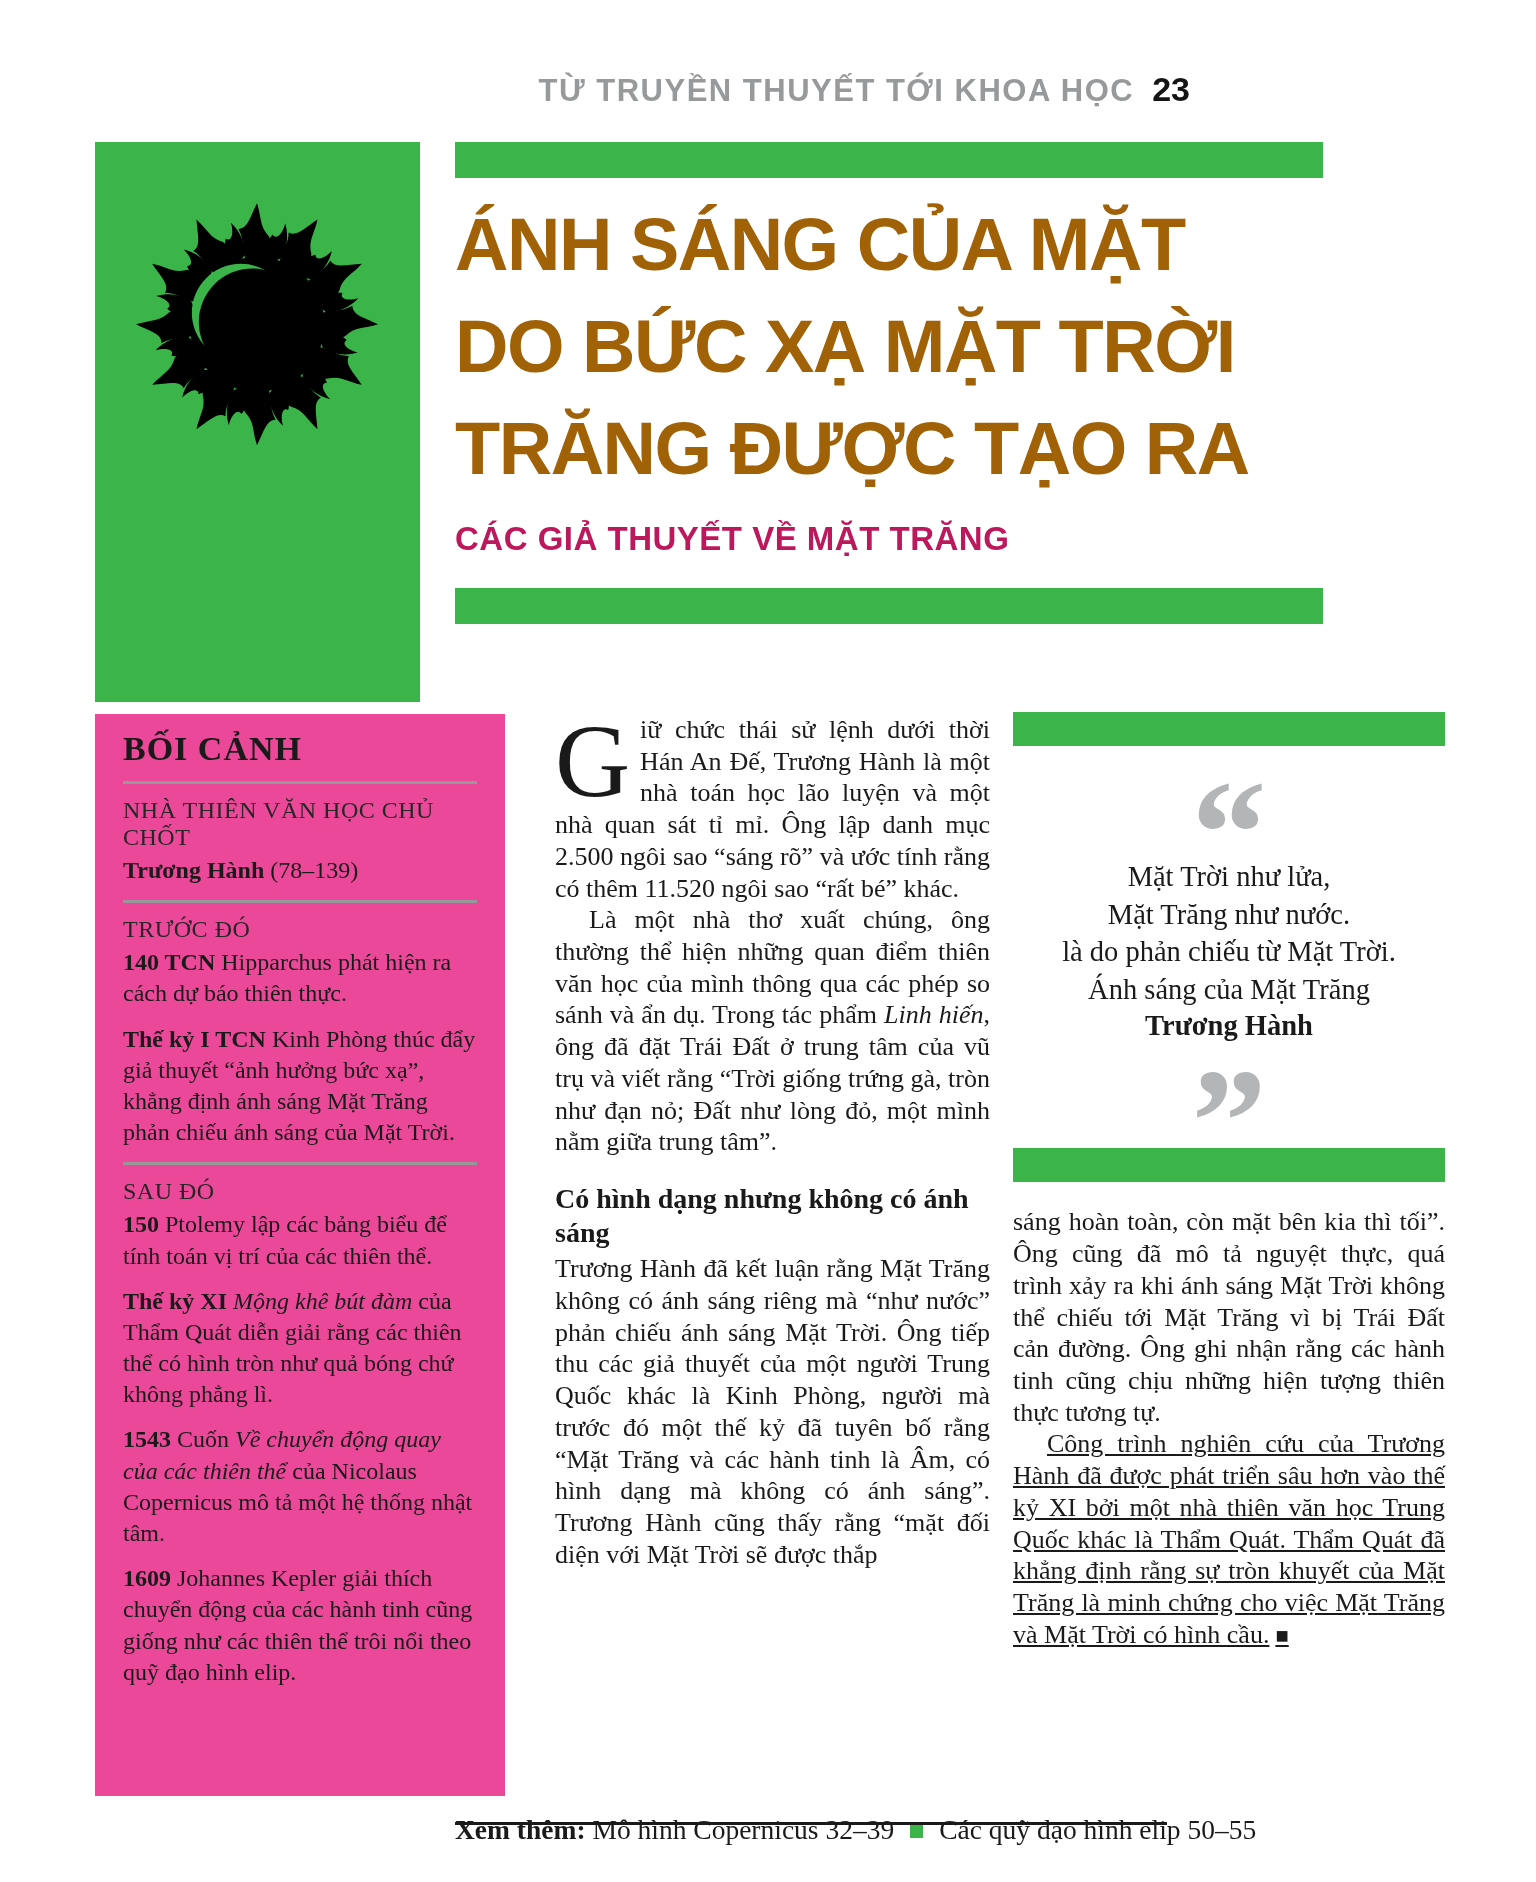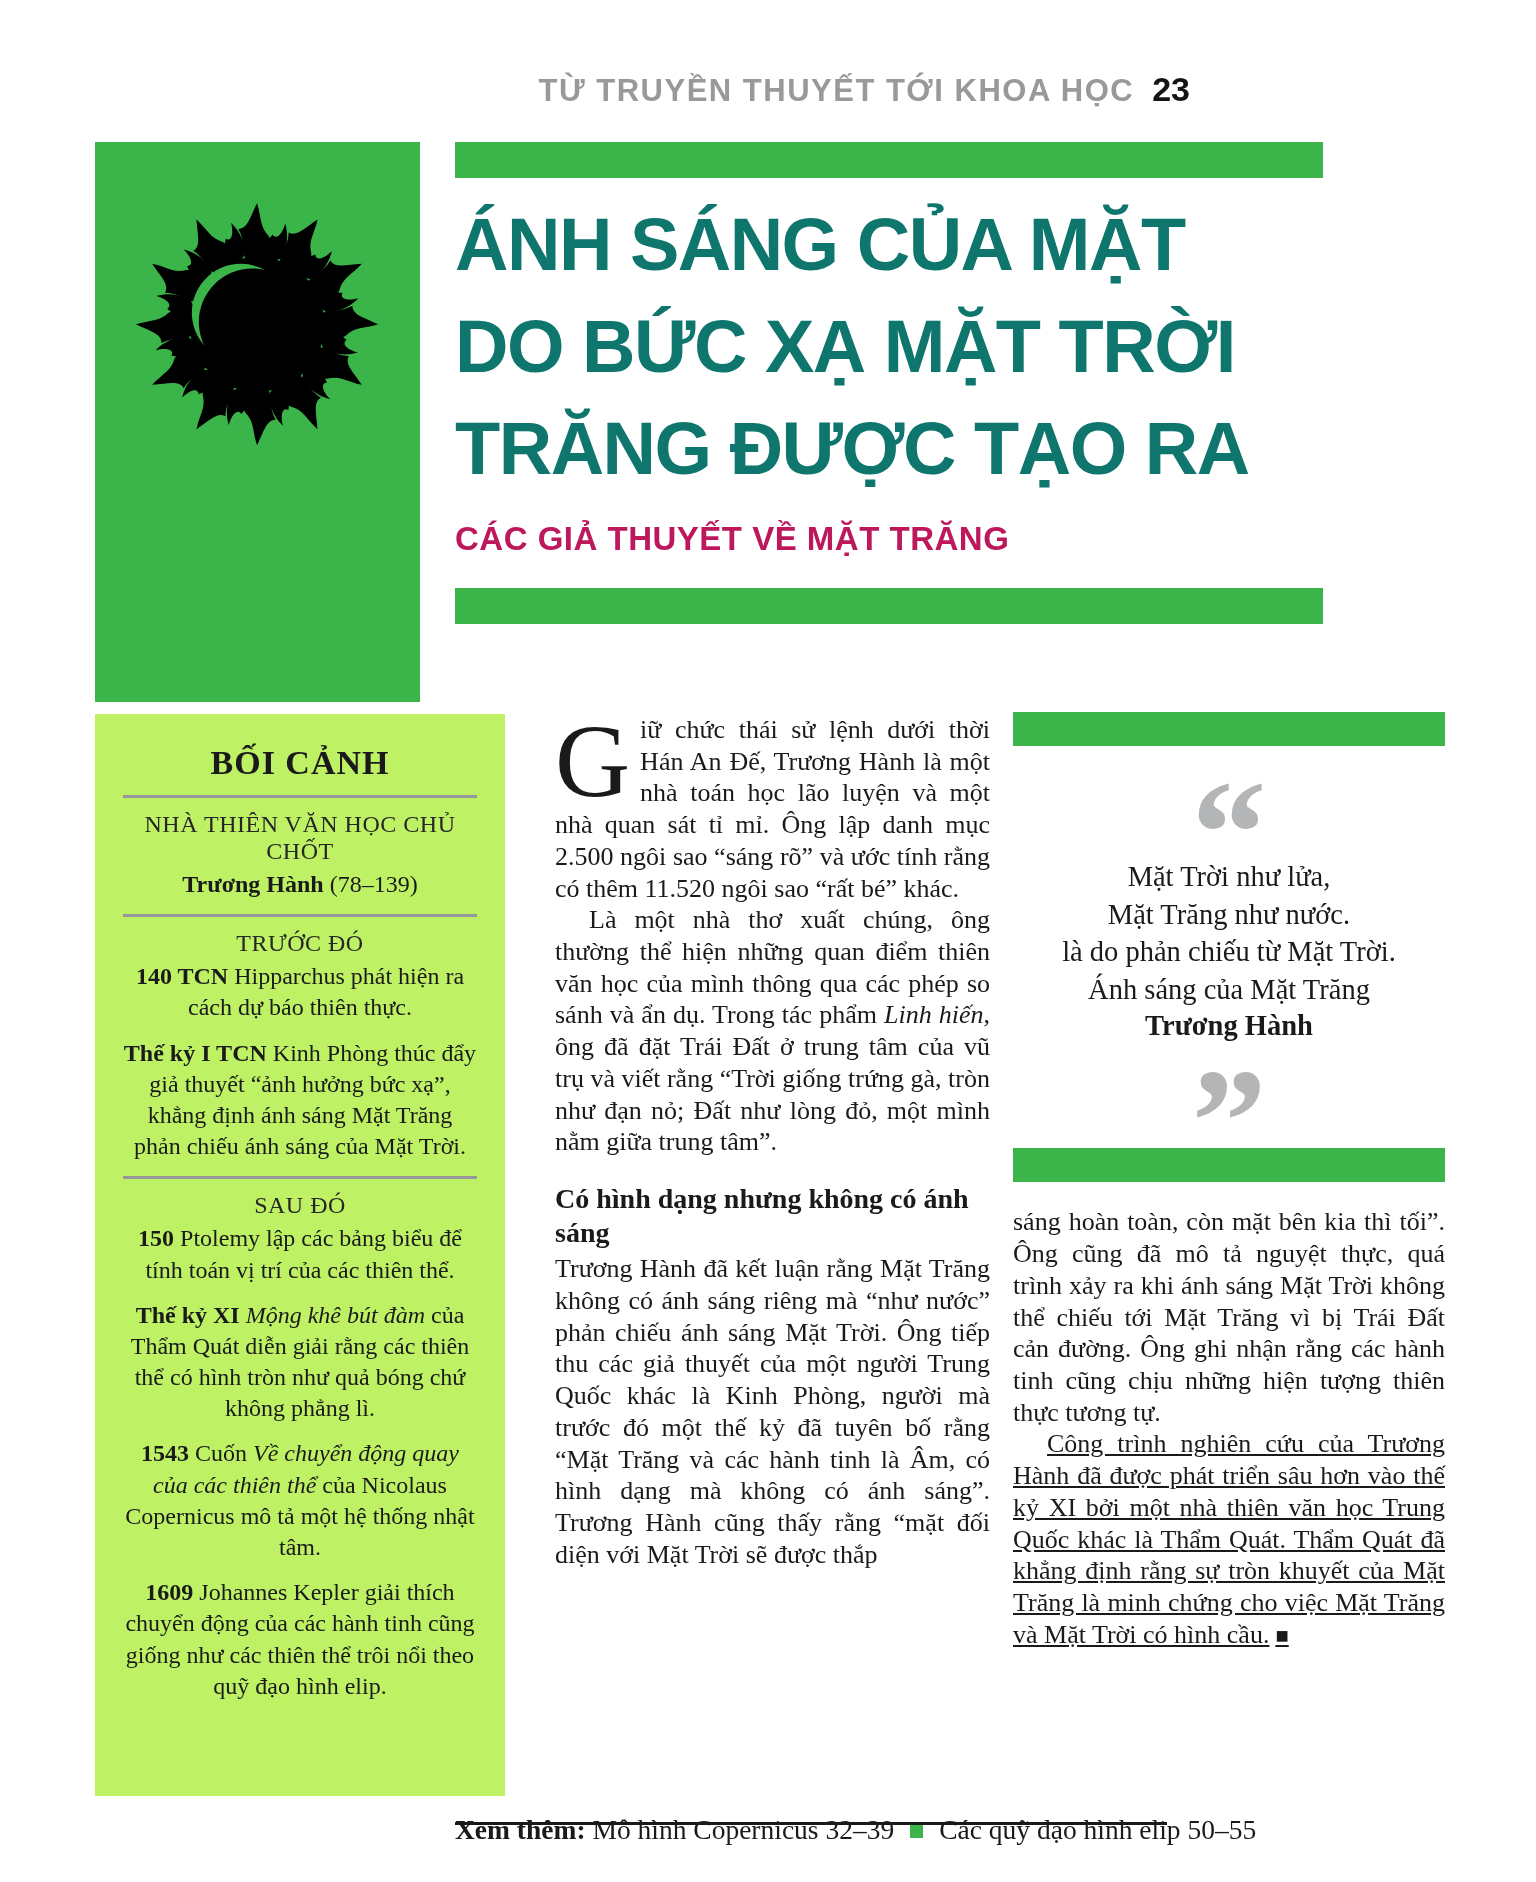--- a/index.html
+++ b/index.html
@@ -25,32 +25,32 @@
     position:absolute; left:95px; top:128px; width:325px; height:560px;
     background:#3bb54a;
   }
   .sun{ position:absolute; left:34px; top:52px; width:256px; height:256px; }
 
   
   .title-block{ position:absolute; left:455px; top:128px; width:868px; }
   .bar{ height:36px; background:#3bb54a; }
   .title{
     margin:16px 0 0; font-family:"Liberation Sans", sans-serif; font-weight:bold;
-    font-size:74px; line-height:1.38; letter-spacing:-1.5px; color:#0f766e;
+    font-size:74px; line-height:1.38; letter-spacing:-1.5px; color:#a16207;
   }
   .subtitle{
     margin-top:20px; font-family:"Liberation Sans", sans-serif; font-weight:bold;
     font-size:33px; letter-spacing:.5px; color:#be185d;
   }
   .bar-bottom{ margin-top:30px; }
 
   
   .sidebar{
     position:absolute; left:95px; top:700px; width:410px; height:1082px;
-    background:#bef264; padding:30px 28px;text-align:center;
+    background:#ec4899; padding:16px 28px;
   }
   .sb-heading{ margin:0 0 12px; font-size:34px; font-weight:bold; letter-spacing:1px; }
   .sb-rule{ height:3px; background:#96989a; margin:13px 0; }
   .sb-label{ font-size:24px; letter-spacing:.5px; margin:10px 0 4px; color:#262626; }
   .sb-entry{ margin:0 0 14px; font-size:24px; line-height:1.3; }
   .sidebar .sb-entry:last-child{ margin-bottom:0; }
 
   
   .col-mid{ position:absolute; left:555px; top:700px; width:435px; }
   .col-right{ position:absolute; left:1013px; top:698px; width:432px; }

